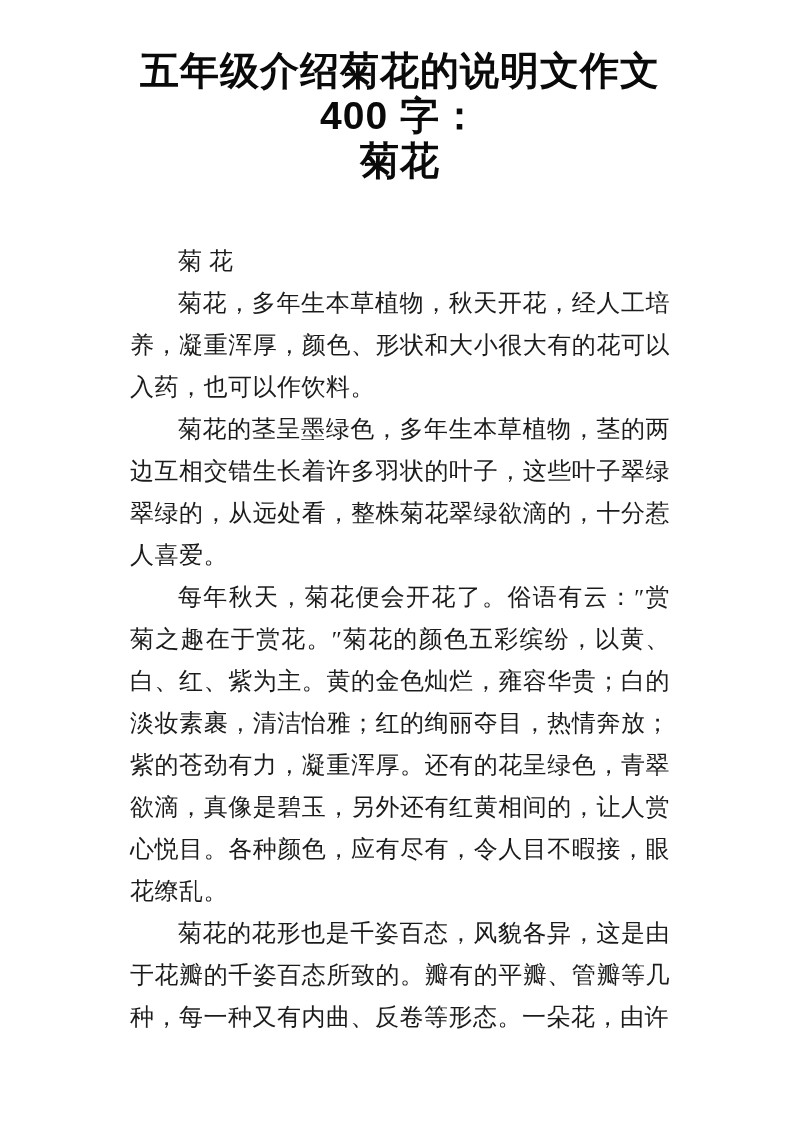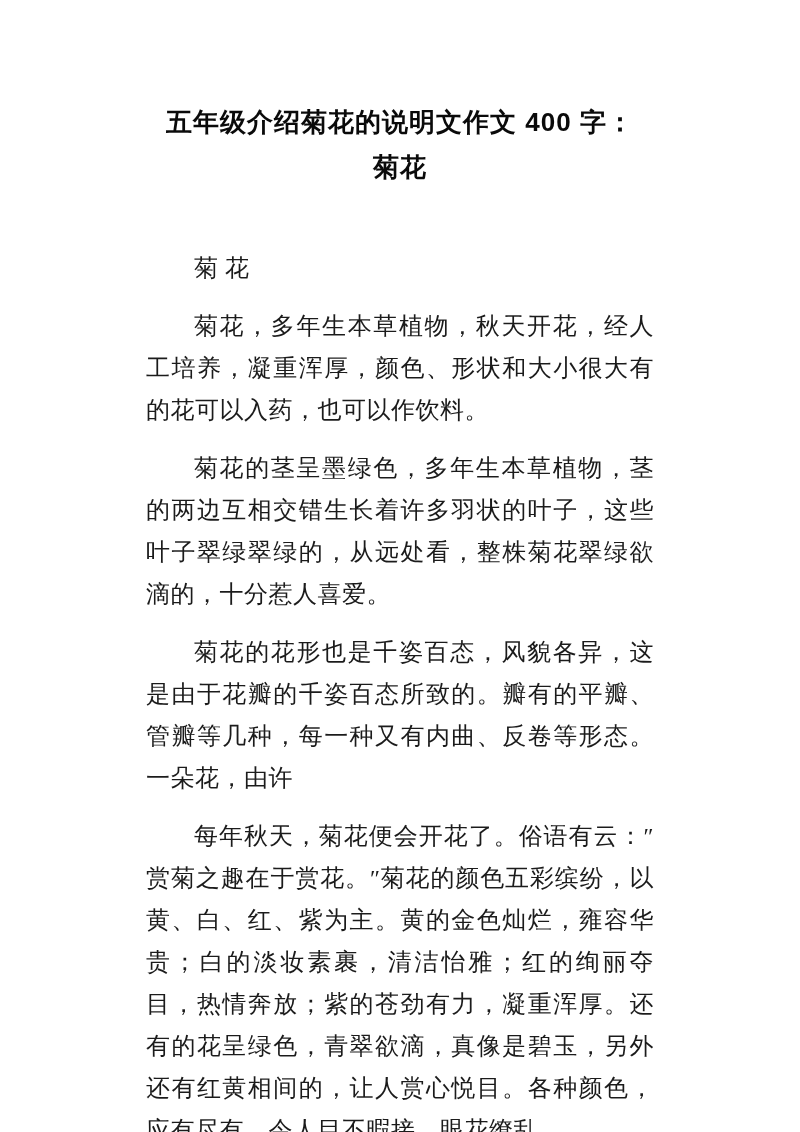--- a/index.html
+++ b/index.html
@@ -7,60 +7,60 @@
     padding: 0;
   }
   .page {
     position: relative;
     width: 800px;
     height: 1132px;
     background: #ffffff;
     overflow: hidden;
   }
   .doc-title {
-    margin: 100px auto 0 auto;
+    margin: 48px auto 0 auto;
     width: 580px;
     text-align: center;
     font-family: "Liberation Sans", sans-serif;
     font-weight: 700;
-    font-size: 26px;
+    font-size: 39px;
     line-height: 45px;
     letter-spacing: 1px;
     color: #0a0a0a;
   }
   .doc-title .title-line {
     display: block;
   }
   .doc-body {
     margin: 57px 0 0 130px;
     width: 540px;
     font-family: "Liberation Serif", serif;
     font-size: 24px;
     line-height: 42px;
     letter-spacing: 0.5px;
     color: #1b1b1b;
     text-align: justify;
     text-justify: inter-ideograph;
   }
   .doc-body p {
-    margin: 16px;
+    margin: 0;
     padding: 0;
     text-indent: 2em;
     word-break: normal;
   }
 </style>
 </head>
 <body>
 
 <div class="page">
   <h1 class="doc-title">
     <span class="title-line">五年级介绍菊花的说明文作文 400 字：</span>
     <span class="title-line">菊花</span>
   </h1>
 
   <div class="doc-body">
     <p>菊  花</p>
     <p>菊花，多年生本草植物，秋天开花，经人工培养，凝重浑厚，颜色、形状和大小很大有的花可以入药，也可以作饮料。</p>
     <p>菊花的茎呈墨绿色，多年生本草植物，茎的两边互相交错生长着许多羽状的叶子，这些叶子翠绿翠绿的，从远处看，整株菊花翠绿欲滴的，十分惹人喜爱。</p>
+    <p>每年秋天，菊花便会开花了。俗语有云：″赏菊之趣在于赏花。″菊花的颜色五彩缤纷，以黄、白、红、紫为主。黄的金色灿烂，雍容华贵；白的淡妆素裹，清洁怡雅；红的绚丽夺目，热情奔放；紫的苍劲有力，凝重浑厚。还有的花呈绿色，青翠欲滴，真像是碧玉，另外还有红黄相间的，让人赏心悦目。各种颜色，应有尽有，令人目不暇接，眼花缭乱。</p>
     <p>菊花的花形也是千姿百态，风貌各异，这是由于花瓣的千姿百态所致的。瓣有的平瓣、管瓣等几种，每一种又有内曲、反卷等形态。一朵花，由许</p>
-    <p>每年秋天，菊花便会开花了。俗语有云：″赏菊之趣在于赏花。″菊花的颜色五彩缤纷，以黄、白、红、紫为主。黄的金色灿烂，雍容华贵；白的淡妆素裹，清洁怡雅；红的绚丽夺目，热情奔放；紫的苍劲有力，凝重浑厚。还有的花呈绿色，青翠欲滴，真像是碧玉，另外还有红黄相间的，让人赏心悦目。各种颜色，应有尽有，令人目不暇接，眼花缭乱。</p>
   </div>
 </div>
 
 </body></html>

